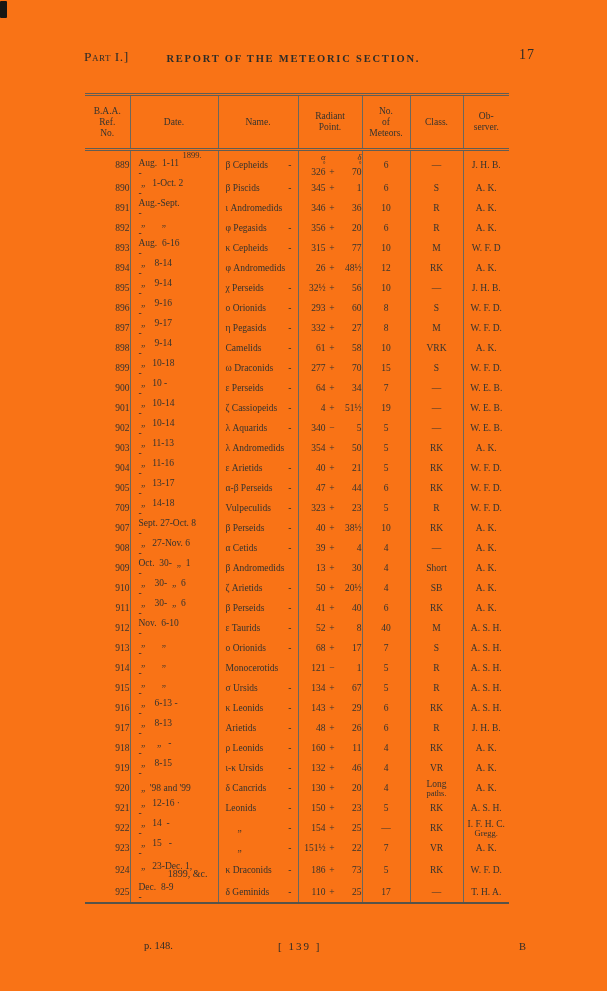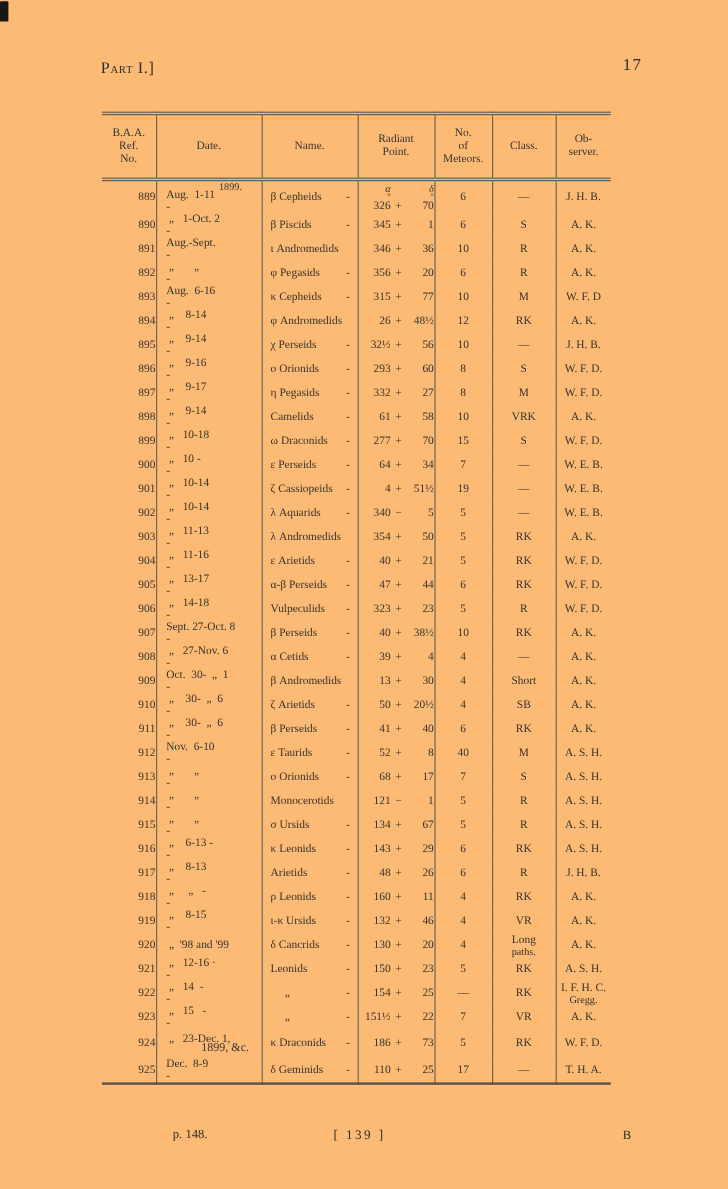--- a/index.html
+++ b/index.html
@@ -1,16 +1,16 @@
 <!DOCTYPE html>
 <html><head>
 <meta charset="utf-8">
 <style>
   html,body{margin:0;padding:0;background:#e8e6e1;}
-  .page{position:relative;width:607px;height:991px;background:#fdba74;
+  .page{position:relative;width:607px;height:991px;background:#f97316;
         font-family:"Liberation Serif","DejaVu Serif",serif;color:#2e2c28;overflow:hidden;}
   .corner-mark{position:absolute;left:0;top:1px;width:7px;height:17px;background:#181713;border-radius:1px;}
 
   .part-label{position:absolute;left:84px;top:49px;font-size:13.5px;font-variant:small-caps;letter-spacing:.5px;}
   .head-title{position:absolute;left:50%;top:53px;transform:translateX(-54%);
               font-size:10.5px;font-weight:bold;letter-spacing:1.8px;white-space:nowrap;}
   .page-num{position:absolute;left:519px;top:47px;font-size:14px;letter-spacing:1px;}
 
   table.meteor-table{position:absolute;left:85px;top:93px;width:424px;border-collapse:collapse;
         table-layout:fixed;font-size:9.5px;color:#35332e;
@@ -44,20 +44,21 @@
   .footer-center{position:absolute;left:278px;top:940px;font-size:11px;letter-spacing:2px;}
   .footer-right{position:absolute;left:519px;top:941px;font-size:10.5px;}
 </style>
 </head>
 <body>
 
 <div class="page">
   <div class="corner-mark"></div>
 
   <span class="part-label">Part I.]</span>
+  <span class="head-title">REPORT  OF  THE  METEORIC  SECTION.</span>
   <span class="page-num">17</span>
 
   <table class="meteor-table">
     <colgroup>
       <col style="width:45px">
         <col style="width:88px">
         <col style="width:80px">
       <col style="width:64px">
         <col style="width:48px">
         <col style="width:53px">
@@ -587,21 +588,21 @@
           </td>
           <td class="c-met">6</td>
           <td class="c-cls">
             <div>RK</div>
           </td>
           <td class="c-obs">
             <div>W. F. D.</div>
           </td>
         </tr>
         <tr>
-          <td class="c-ref">906</td>
+          <td class="c-ref">709</td>
           <td class="c-date">
             <div class="date-line">
               <span class="dtext"> „   14-18</span>
               <span class="ddash">-</span>
             </div>
           </td>
           <td class="c-name">
             <div class="name-line">
               <span class="ntext">Vulpeculids</span>
               <span class="ndash">-</span>

